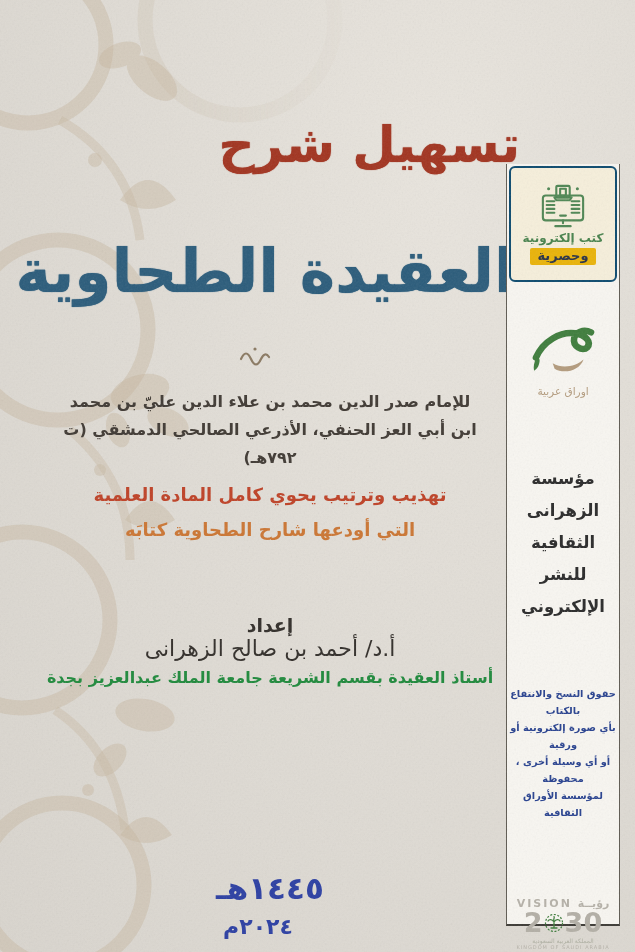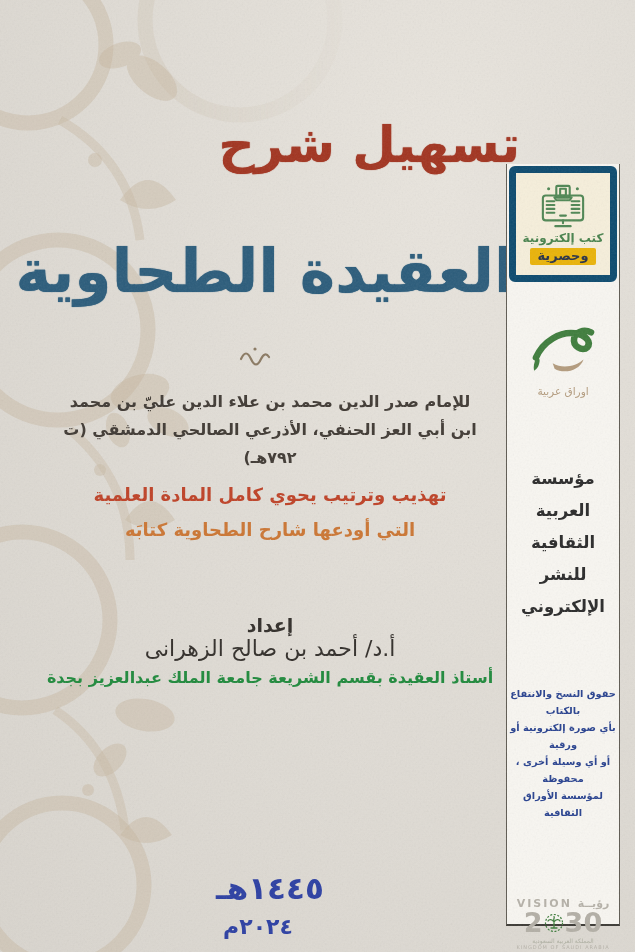--- a/index.html
+++ b/index.html
@@ -45,21 +45,21 @@
   .year-greg{font-size:22px;font-weight:bold;position:relative;left:-12px;margin-top:8px;}
 
   
   .panel{
     left:506px;top:164px;width:114px;height:762px;box-sizing:border-box;
     background:#f8f6f1;
     border-left:1px solid #5e5a52;border-right:1px solid #5e5a52;border-bottom:2px solid #3c3a35;
   }
   .badge{
     margin:2px 2px 0;height:116px;box-sizing:border-box;
-    background:#f6efdb;border:7px solid #0c4a6e;border-radius:6px;
+    background:#f6efdb;border:2px solid #0c4a6e;border-radius:6px;
     display:flex;flex-direction:column;align-items:center;justify-content:center;
   }
   .badge-line1{color:#47824c;font-weight:bold;font-size:12px;margin-top:2px;direction:rtl;}
   .badge-line2{
     background:#eab308;color:#2b3346;font-weight:bold;font-size:13px;
     padding:0 7px 2px;border-radius:2px;margin-top:3px;direction:rtl;
   }
   .logo-block{margin-top:42px;text-align:center;}
   .logo-caption{color:#b39b7d;font-size:10.5px;margin-top:1px;direction:rtl;}
   .org-words{margin-top:66px;text-align:center;font-weight:bold;color:#2a2a2a;
@@ -175,21 +175,21 @@
       <svg width="66" height="56" viewBox="0 0 70 60">
         <path d="M6,36 C14,18 32,8 48,10 C60,12 66,20 61,25 C56,30 45,24 47,15 C48,9 57,5 65,9" fill="none" stroke="#3e7d3c" stroke-width="7" stroke-linecap="round"></path>
         <path d="M6,36 C4,42 3,46 4,50 C8,48 10,43 10,38 Z" fill="#3e7d3c"></path>
         <path d="M24,42 C34,48 48,46 57,38 C53,50 36,54 26,48 Z" fill="#b39b7d"></path>
       </svg>
       <div class="logo-caption">اوراق عربية</div>
     </div>
 
     <div class="org-words">
       <div>مؤسسة</div>
-      <div>العربية</div>
+      <div>الزهرانى</div>
       <div>الثقافية</div>
       <div>للنشر</div>
       <div>الإلكتروني</div>
     </div>
 
     <div class="copyright">
       <div>حقوق النسخ والانتفاع بالكتاب</div>
       <div>بأي صورة إلكترونية أو ورقية</div>
       <div>أو أي وسيلة أخرى ، محفوظة</div>
       <div>لمؤسسة الأوراق الثقافية</div>

